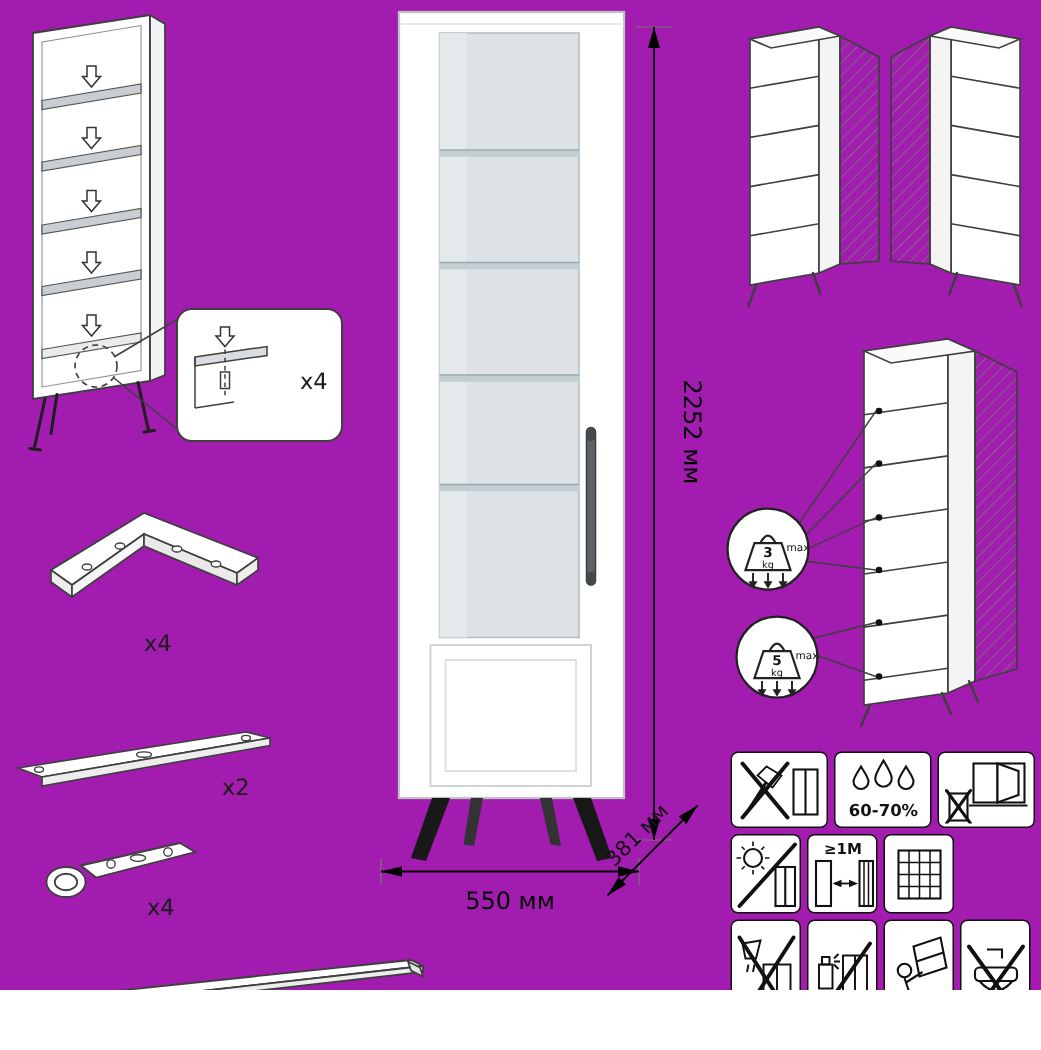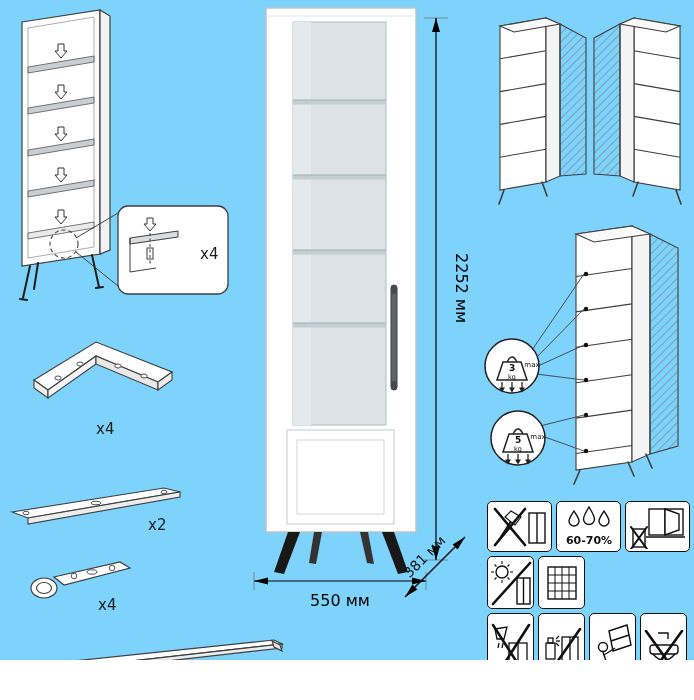--- a/index.html
+++ b/index.html
@@ -1,18 +1,18 @@
 <!DOCTYPE html>
 <html><head>
 <meta charset="utf-8">
 <style>
   *{margin:0;padding:0;box-sizing:border-box}
   html,body{background:#ffffff}
   .sheet{
-    position:relative;width:694px;height:660px;background:#7dd3fc;
+    position:relative;width:694px;height:660px;background:#a21caf;
     outline:1px solid #d9d9d9;overflow:hidden;
     font-family:"DejaVu Sans","Liberation Sans",sans-serif;
   }
   .abs{position:absolute}
   svg{display:block}
   svg text{font-family:"DejaVu Sans","Liberation Sans",sans-serif;fill:#111}
   .qty{font-size:15px;fill:#1c1c1c}
   .dim{font-size:16px;fill:#000}
   .icon-grid{position:absolute;left:487px;top:501px;display:flex;flex-direction:column;gap:4px}
   .icon-row{display:flex;gap:4px}
@@ -367,20 +367,36 @@
                 <line x1="7.5" y1="19.5" x2="5.5" y2="21.5"></line>
             </g>
             <rect x="28" y="20" width="13" height="26"></rect>
             <line x1="34.5" y1="20" x2="34.5" y2="46"></line>
           </g>
           <line x1="4" y1="46" x2="41" y2="5" stroke="#111" stroke-width="2.6" stroke-linecap="round"></line>
         </svg>
       </div>
       <div class="icon-cell c-w47">
         <svg width="44" height="50" viewBox="0 0 44 50">
+          <text x="22" y="11" font-size="10" font-weight="bold" text-anchor="middle">≥1M</text>
+          <g stroke="#111" stroke-width="1.4" fill="none">
+            <rect x="4" y="16" width="10" height="30"></rect>
+            <rect x="33" y="16" width="9" height="30"></rect>
+            <g stroke-width="1">
+                <line x1="36" y1="16" x2="36" y2="46"></line>
+                <line x1="39" y1="16" x2="39" y2="46"></line>
+              </g>
+            <line x1="17" y1="31" x2="30" y2="31" stroke-width="1.2"></line>
+          </g>
+          <polygon points="15,31 21,28.5 21,33.5" fill="#111"></polygon>
+          <polygon points="32,31 26,28.5 26,33.5" fill="#111"></polygon>
+        </svg>
+      </div>
+      <div class="icon-cell c-w47">
+        <svg width="44" height="50" viewBox="0 0 44 50">
           <g stroke="#111" fill="none">
             <rect x="8" y="9" width="28" height="32" stroke-width="1.4"></rect>
             <g stroke-width="1">
               <line x1="15" y1="9" x2="15" y2="41"></line>
                 <line x1="22" y1="9" x2="22" y2="41"></line>
                 <line x1="29" y1="9" x2="29" y2="41"></line>
               <line x1="8" y1="17" x2="36" y2="17"></line>
                 <line x1="8" y1="25" x2="36" y2="25"></line>
                 <line x1="8" y1="33" x2="36" y2="33"></line>
             </g>

